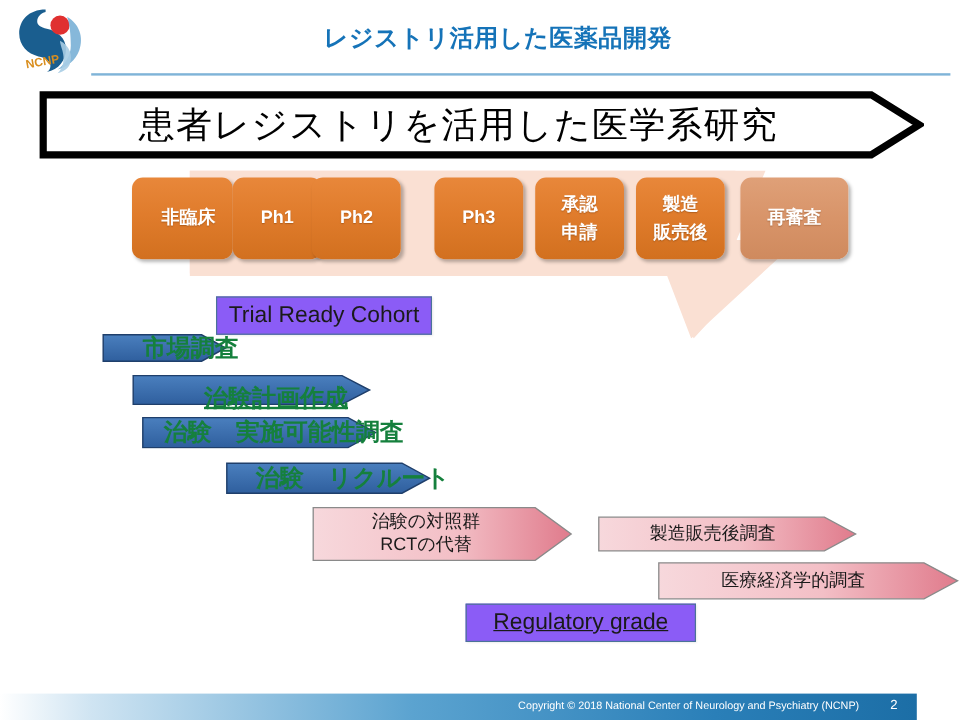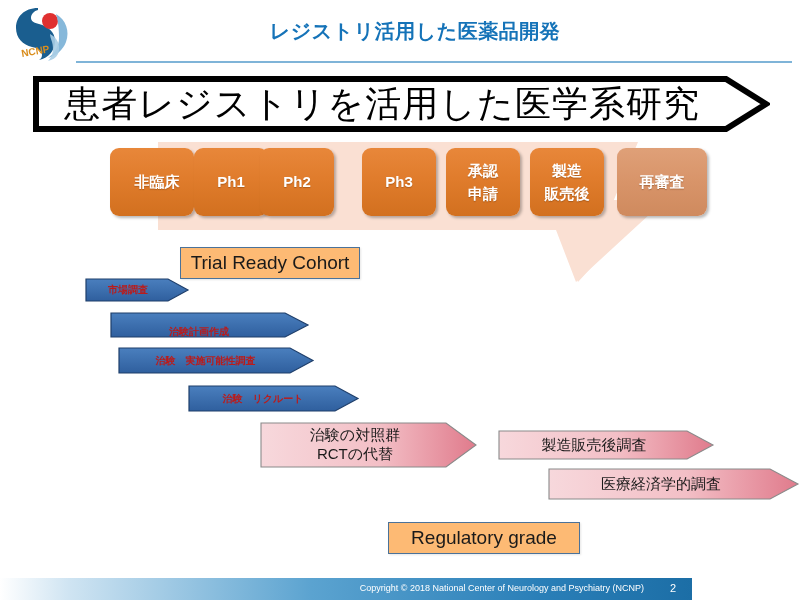--- a/index.html
+++ b/index.html
@@ -52,21 +52,21 @@
     width: 738px; height: 60px;
   }
   #banner svg { display: block; }
   #banner-label {
     position: absolute;
     left: 0; top: 0;
     width: 700px; height: 60px;
     display: flex;
     align-items: center;
     justify-content: center;
-    font-size: 36px;
+    font-size: 30px;
     font-weight: 400;
     color: #000000;
     letter-spacing: 1px;
     white-space: nowrap;
   }
 
   
   #flow-bg {
     position: absolute;
     left: 158px; top: 142px;
@@ -92,21 +92,21 @@
     background: linear-gradient(to bottom, #e8873a 0%, #e07c2c 45%, #d2701f 100%);
   }
   .phase-box.muted {
     background: linear-gradient(to bottom, #dfa078 0%, #d89469 50%, #cf8a5e 100%);
   }
   .phase-line { display: block; }
 
   
   .white-box {
     position: absolute;
-    background: #fdba74;
+    background: #8b5cf6;
     border: 1px solid #4b7299;
     display: flex;
     align-items: center;
     justify-content: center;
     font-size: 19px;
     color: #1a1a1a;
     box-shadow: 1px 1px 2px rgba(0,0,0,0.10);
   }
 
   
@@ -119,36 +119,37 @@
     left: 0; top: 0;
     display: flex;
     flex-direction: column;
     align-items: center;
     justify-content: center;
     text-align: center;
     white-space: nowrap;
     pointer-events: none;
   }
   .arrow-label.blue {
-    color: #b91c1c;
-    font-size: 10px;
+    color: #15803d;
+    font-size: 20px;
     font-weight: bold;
+    margin-left: 31px;
   }
   .arrow-label.pink {
     color: #1a1a1a;
     font-size: 15px;
     font-weight: normal;
     line-height: 1.25;
   }
 
   
   #footer {
     position: absolute;
     left: 0; top: 578px;
-    width: 692px; height: 22px;
+    width: 764px; height: 22px;
     background: linear-gradient(to right, #ffffff 0%, #cfe4f2 10%, #5ba3d0 45%, #2a7fb8 78%, #1c6ea6 100%);
   }
   #footer-copyright {
     position: absolute;
     right: 48px; top: 5px;
     font-size: 9px;
     color: #ffffff;
     white-space: nowrap;
   }
   #footer-pagenum {
@@ -212,21 +213,21 @@
     <span class="phase-line">製造</span>
     <span class="phase-line">販売後</span>
   </div>
   <div class="phase-box muted" style="left:617px; top:148px; width:90px; height:68px;">
     <span class="phase-line">再審査</span>
   </div>
 
   <div class="white-box" style="left:180px; top:247px; width:178px; height:30px;">
     <span>Trial Ready Cohort</span>
   </div>
-  <div class="white-box" style="left:388px; top:522px; width:190px; height:30px;">
+  <div class="white-box" style="left:388px; top:503px; width:190px; height:30px;text-decoration:underline;">
     <span>Regulatory grade</span>
   </div>
 
   <div class="arrow-shape" style="left:85px; top:278px; width:105px; height:24px;">
     <svg width="105" height="24" viewBox="0 0 105 24" xmlns="http://www.w3.org/2000/svg">
       <defs>
         <linearGradient id="bg1" x1="0" y1="0" x2="0" y2="1">
           <stop offset="0%" stop-color="#4a7fbe"></stop>
             <stop offset="100%" stop-color="#2f5f9e"></stop>
         </linearGradient>
@@ -241,21 +242,21 @@
   <div class="arrow-shape" style="left:110px; top:312px; width:200px; height:26px;">
     <svg width="200" height="26" viewBox="0 0 200 26" xmlns="http://www.w3.org/2000/svg">
       <defs>
         <linearGradient id="bg2" x1="0" y1="0" x2="0" y2="1">
           <stop offset="0%" stop-color="#4a7fbe"></stop>
             <stop offset="100%" stop-color="#2f5f9e"></stop>
         </linearGradient>
       </defs>
       <path d="M1 1 L175 1 L198 13 L175 25 L1 25 Z" fill="url(#bg2)" stroke="#1f3f6b" stroke-width="1.2"></path>
     </svg>
-    <div class="arrow-label blue" style="width:178px; height:39px;">
+    <div class="arrow-label blue" style="width:178px; height:39px;text-decoration:underline;">
       <span>治験計画作成</span>
     </div>
   </div>
 
   <div class="arrow-shape" style="left:118px; top:347px; width:197px; height:27px;">
     <svg width="197" height="27" viewBox="0 0 197 27" xmlns="http://www.w3.org/2000/svg">
       <defs>
         <linearGradient id="bg3" x1="0" y1="0" x2="0" y2="1">
           <stop offset="0%" stop-color="#4a7fbe"></stop>
             <stop offset="100%" stop-color="#2f5f9e"></stop>

